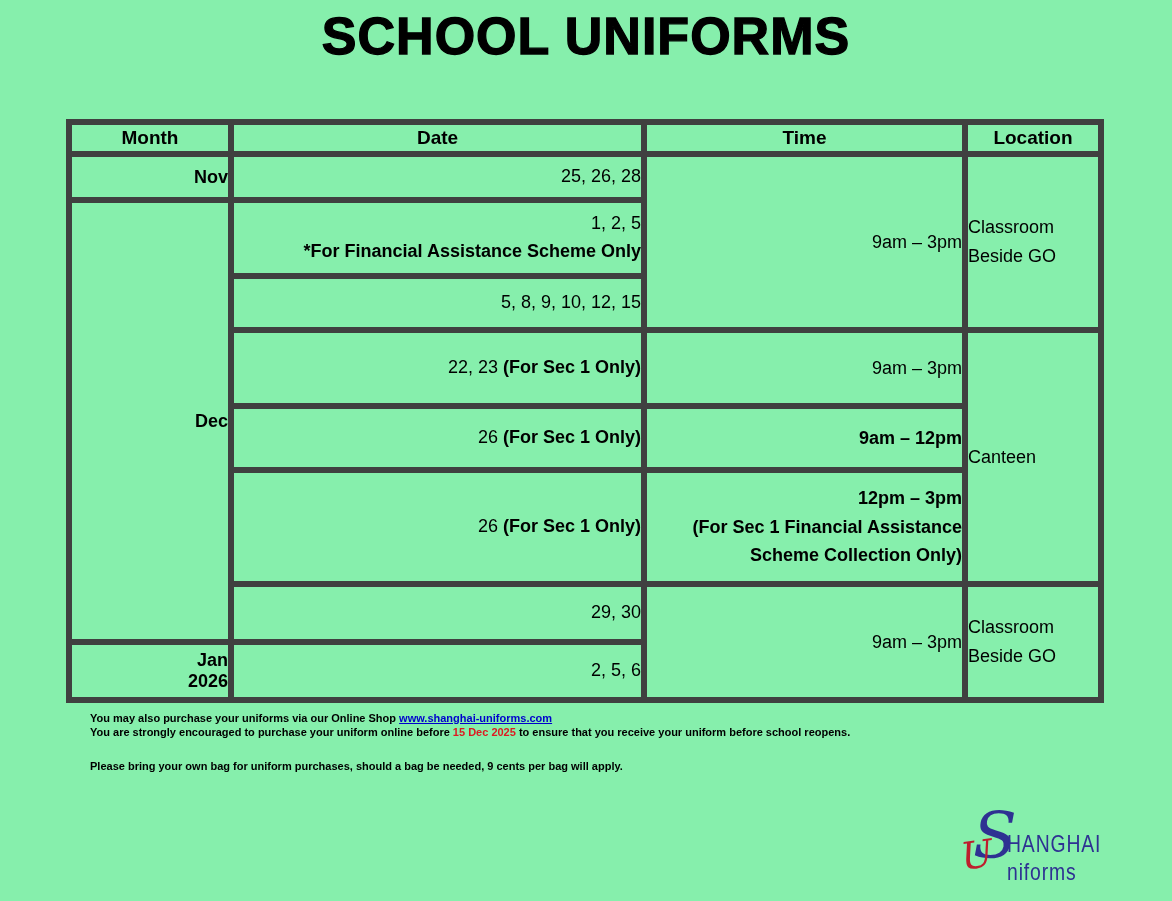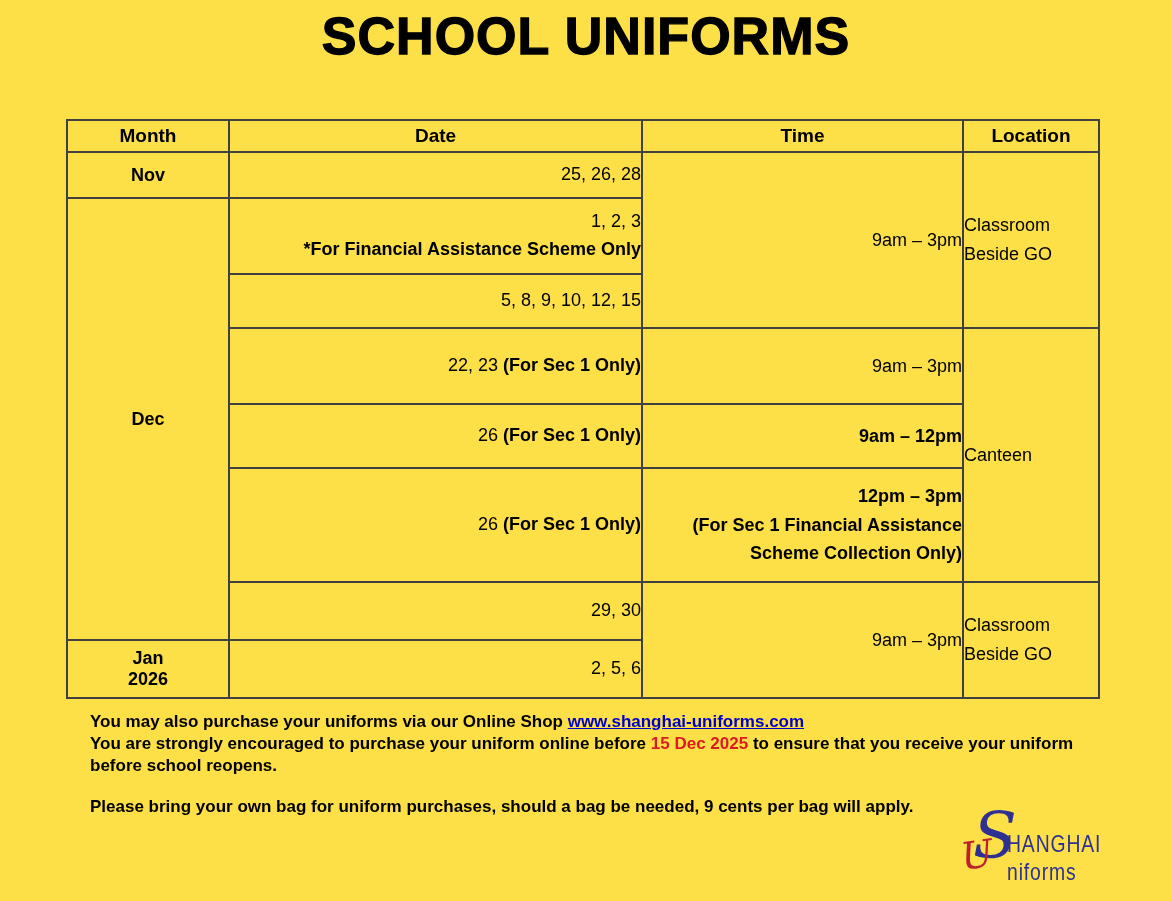--- a/index.html
+++ b/index.html
@@ -1,46 +1,46 @@
 <!DOCTYPE html>
 <html><head>
 <meta charset="utf-8">
 <style>
   html,body { margin:0; padding:0; background:#ffffff; }
   .page {
-    position:relative; width:1172px; height:901px; background:#fde047;
+    position:relative; width:1172px; height:901px; background:#86efac;
     font-family:"Liberation Sans", sans-serif; color:#000; overflow:hidden;
   }
   .title {
     position:absolute; top:6px; left:0; width:100%; text-align:center;
     font-size:52px; font-weight:bold; letter-spacing:1px;
     -webkit-text-stroke:1.3px #000;
   }
   .subtitle {
     position:absolute; top:80px; left:0; width:100%; text-align:center;
     font-size:28px; font-weight:bold;
   }
   table.sale-table {
     position:absolute; left:66px; top:119px;
     border-collapse:collapse; table-layout:fixed;
   }
   .sale-table th, .sale-table td {
-    border:2px solid #404040; font-size:18px; vertical-align:middle;
+    border:6px solid #404040; font-size:18px; vertical-align:middle;
     padding:0; overflow:hidden;margin-top:44px;
   }
   .sale-table th { font-size:19px; font-weight:bold; text-align:center; }
-  .c-month { text-align:center; font-weight:bold; }
+  .c-month { text-align:right; font-weight:bold; }
   .c-date  { text-align:right; padding-left:9px; line-height:1.55; }
   .c-time  { text-align:right; line-height:1.6; }
   .c-loc   { line-height:1.6; }
   .b { font-weight:bold; }
   .pre { white-space:pre-line; }
   .notes {
     position:absolute; left:90px; top:711px; width:1000px;
-    font-size:17px; font-weight:bold; line-height:1.28;
+    font-size:11px; font-weight:bold; line-height:1.28;
   }
   .notes p { margin:0; }
   .notes .bag-note { margin-top:20px; }
   .shop-link { color:#0000cc; text-decoration:underline; cursor:pointer; }
   .deadline  { color:#dd1a21; }
   .logo { position:absolute; left:961px; top:814px; width:175px; height:84px; }
   .logo span { position:absolute; display:block; }
   .logo-s {
     left:12px; top:-10px; font-family:"DejaVu Serif", serif; font-style:italic;
     font-size:64px; color:#2e3192; line-height:1;
@@ -82,21 +82,21 @@
     <tr style="height:46px">
       <td class="c-month">Nov</td>
       <td class="c-date">25, 26, 28</td>
       <td class="c-time" rowspan="3">9am – 3pm</td>
       <td class="c-loc pre" rowspan="3">Classroom
 Beside GO</td>
     </tr>
     <tr style="height:76px">
       <td class="c-month" rowspan="6">Dec</td>
       <td class="c-date">
-        <div>1, 2, 3</div>
+        <div>1, 2, 5</div>
         <div class="b">*For Financial Assistance Scheme Only</div>
       </td>
     </tr>
     <tr style="height:54px">
       <td class="c-date">5, 8, 9, 10, 12, 15</td>
     </tr>
     <tr style="height:76px">
       <td class="c-date">
         <span>22, 23 </span><span class="b">(For Sec 1 Only)</span>
       </td>

